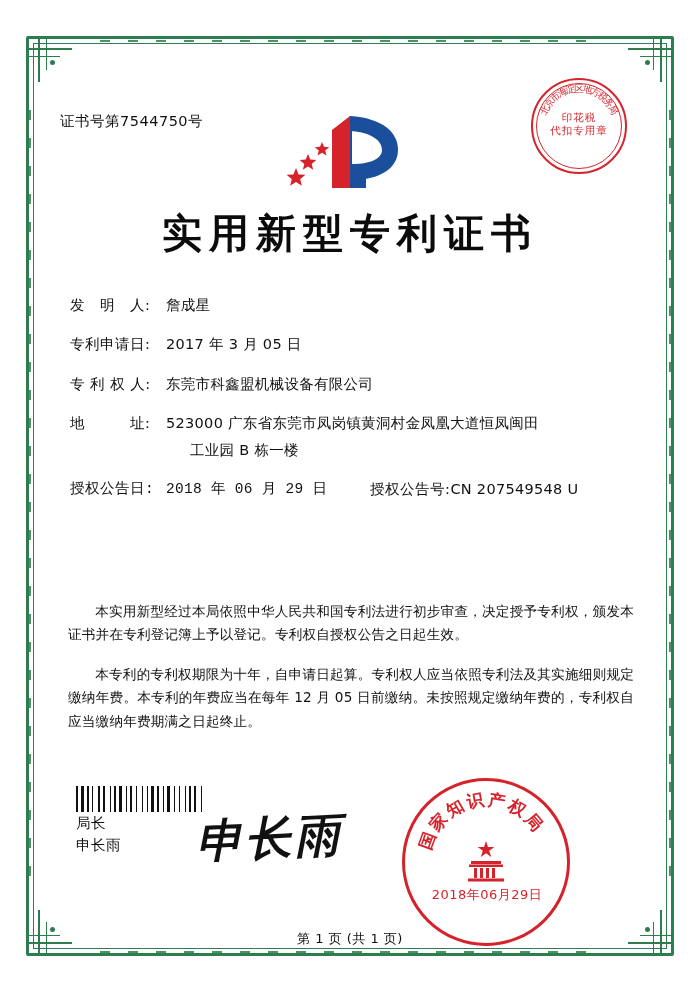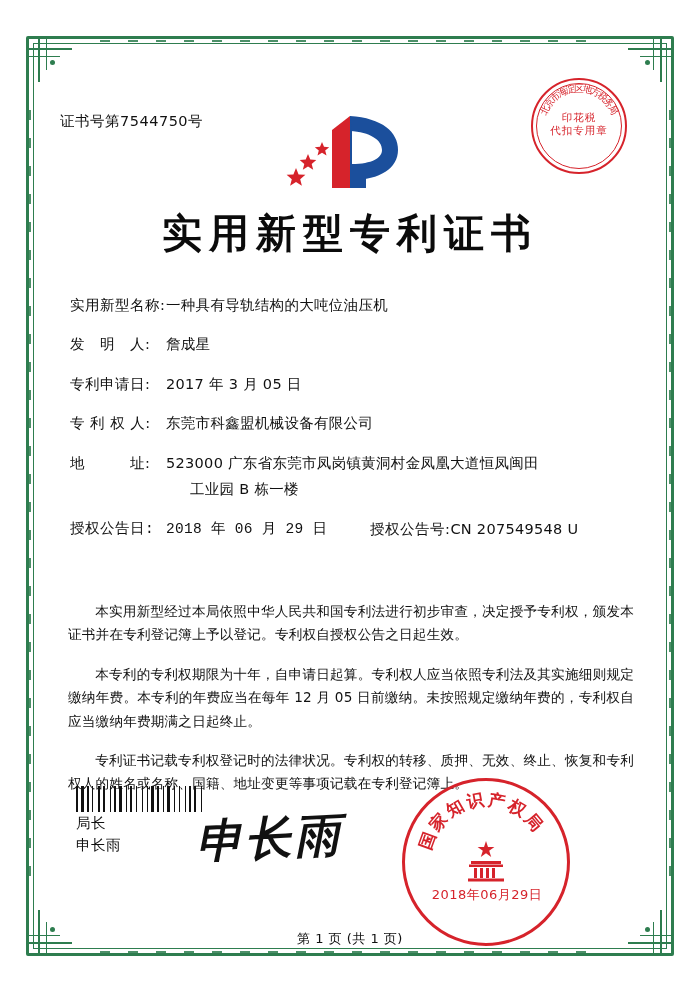--- a/index.html
+++ b/index.html
@@ -419,24 +419,20 @@
     <div class="center-text">
       <div>印花税</div>
       <div>代扣专用章</div>
     </div>
   </div>
 
   <div class="title">实用新型专利证书</div>
 
   <div class="fields">
 
-    <div class="field">
-      <div class="f-label">实用新型名称:</div>
-      <div class="f-value">一种具有导轨结构的大吨位油压机</div>
-    </div>
 
     <div class="field">
       <div class="f-label">发　明　人:</div>
       <div class="f-value">詹成星</div>
     </div>
 
 
     <div class="field">
       <div class="f-label">专利申请日:</div>
       <div class="f-value">2017 年 3 月 05 日</div>
@@ -463,21 +459,20 @@
       <div class="col-b">
         <div class="lb" style="">授权公告号:</div>
         <div class="vl">CN 207549548 U</div>
       </div>
     </div>
   </div>
 
   <div class="body-text">
     <p>本实用新型经过本局依照中华人民共和国专利法进行初步审查，决定授予专利权，颁发本证书并在专利登记簿上予以登记。专利权自授权公告之日起生效。</p>
     <p>本专利的专利权期限为十年，自申请日起算。专利权人应当依照专利法及其实施细则规定缴纳年费。本专利的年费应当在每年 12 月 05 日前缴纳。未按照规定缴纳年费的，专利权自应当缴纳年费期满之日起终止。</p>
-    <p>专利证书记载专利权登记时的法律状况。专利权的转移、质押、无效、终止、恢复和专利权人的姓名或名称、国籍、地址变更等事项记载在专利登记簿上。</p>
   </div>
 
   <div class="barcode" id="barcode">
       <i style="left: 0px; width: 2px;"></i>
       <i style="left: 5px; width: 3px;"></i>
       <i style="left: 11px; width: 2px;"></i>
       <i style="left: 16px; width: 1px;"></i>
       <i style="left: 22px; width: 2px;"></i>
       <i style="left: 27px; width: 2px;"></i>
       <i style="left: 34px; width: 1px;"></i>

